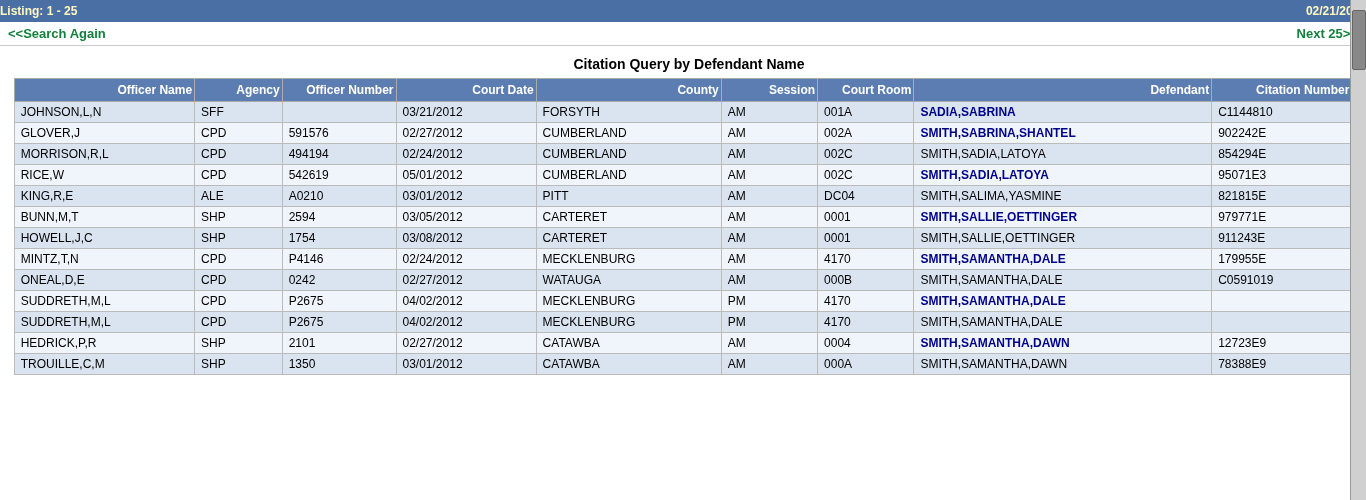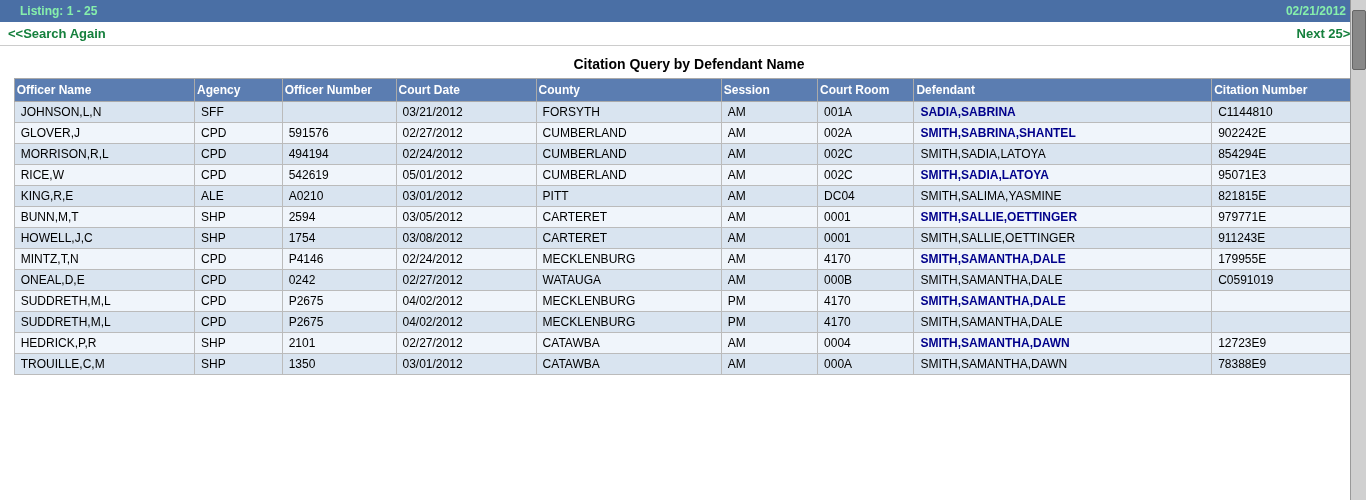--- a/index.html
+++ b/index.html
@@ -4,25 +4,25 @@
   <style>
     * { margin: 0; padding: 0; box-sizing: border-box; }
     body {
       font-family: Arial, sans-serif;
       font-size: 12px;
       background: #fff;
       color: #000;
     }
     #header-bar {
       background: #4a6fa5;
-      padding: 4px 20px;
+      padding: 4px 0;
       display: flex;
       justify-content: space-between;
       align-items: center;
-      color: #86efac;
+      color: #fef9c3;
     }
     #header-bar .listing-info {
       font-size: 12px;
       font-weight: bold;
     }
     #header-bar .date-info {
       font-size: 12px;
       font-weight: bold;
     }
     #nav-bar {
@@ -51,21 +51,21 @@
       border-collapse: collapse;
       font-size: 12px;
     }
     #main-table thead tr {
       background: #5b7db1;
       color: #fff;
     }
     #main-table thead th {
       border: 1px solid #aaa;
       padding: 4px 2px;
-      text-align: left;
+      text-align: right;
       font-weight: bold;
       vertical-align: middle;
     }
     #main-table tbody tr:nth-child(odd) {
       background: #d9e4f0;
     }
     #main-table tbody tr:nth-child(even) {
       background: #f0f5fb;
     }
     #main-table tbody td {

